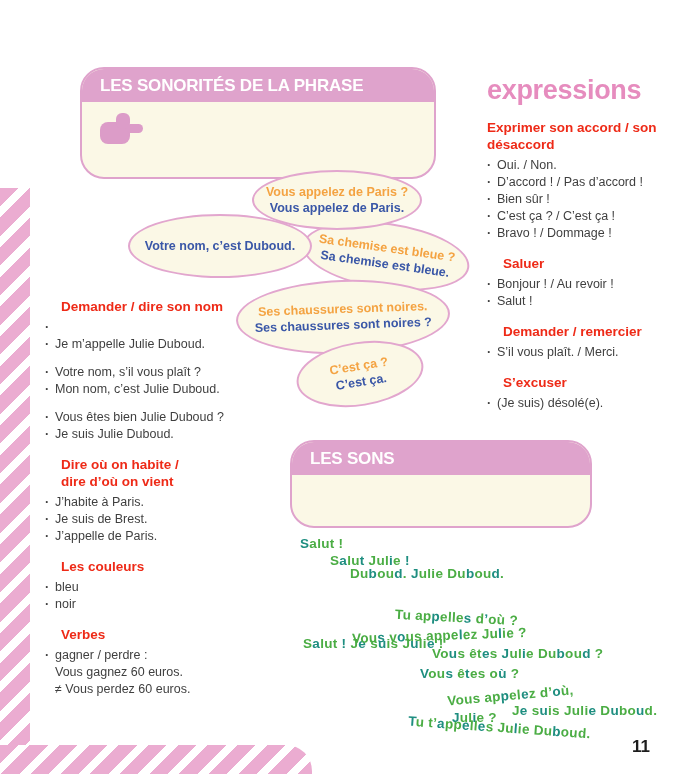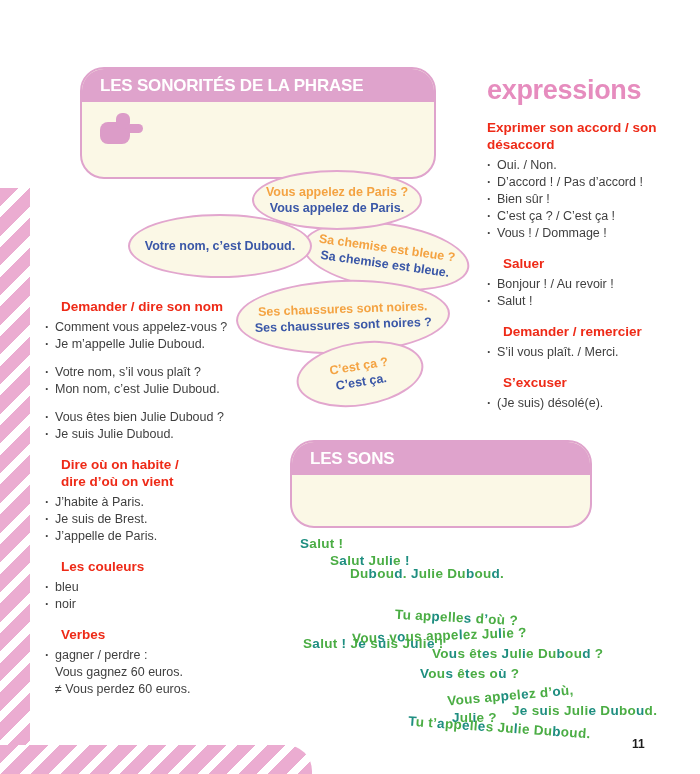--- a/index.html
+++ b/index.html
@@ -64,21 +64,21 @@
   .hw-3 { left:13px;  top:60px;margin-top:48px; }
   .hw-4 { left:105px; top:82px;  transform:rotate(3deg); }
   .hw-5 { left:62px;  top:100px; transform:rotate(-2deg); }
   .hw-6 { left:142px; top:118px; }
   .hw-7 { left:130px; top:138px; }
   .hw-8 { left:157px; top:160px; transform:rotate(-5deg); }
   .hw-9 { left:162px; top:182px; }
   .hw-10{ left:222px; top:175px; }
   .hw-11{ left:118px; top:192px; transform:rotate(4deg); }
 
-  .page-num { position:absolute; left:632px; top:737px; font-size:12px; font-weight:bold; color:#1c1c1c; }
+  .page-num { position:absolute; left:632px; top:737px; font-size:17px; font-weight:bold; color:#1c1c1c; }
 </style>
 </head>
 <body>
 
 <div class="stripes stripe-left"></div>
 <div class="stripes stripe-bottom"></div>
 
 <div class="callout" id="sonorites-box">
   <div class="callout-header">
     <span class="callout-title">LES SONORITÉS DE LA PHRASE</span>
@@ -112,21 +112,21 @@
           <div class="item">
             <span class="bullet">·</span>
             <span>Bien sûr !</span>
           </div>
           <div class="item">
             <span class="bullet">·</span>
             <span>C’est ça ? / C’est ça !</span>
           </div>
           <div class="item">
             <span class="bullet">·</span>
-            <span>Vous ! / Dommage !</span>
+            <span>Bravo ! / Dommage !</span>
           </div>
         </div>
       </div>
       <div class="sec">
         <div class="sec-heading">
           <div>Saluer</div>
         </div>
         <div class="group">
           <div class="item">
             <span class="bullet">·</span>
@@ -165,21 +165,20 @@
 
 <div class="col" id="vocab-col">
   <div class="sec-list">
       <div class="sec">
         <div class="sec-heading">
           <div>Demander / dire son nom</div>
         </div>
         <div class="group">
           <div class="item">
             <span class="bullet">·</span>
-            <span>Comment vous appelez-vous ?</span>
           </div>
           <div class="item">
             <span class="bullet">·</span>
             <span>Je m’appelle Julie Duboud.</span>
           </div>
         </div>
         <div class="group">
           <div class="item">
             <span class="bullet">·</span>
             <span>Votre nom, s’il vous plaît ?</span>

